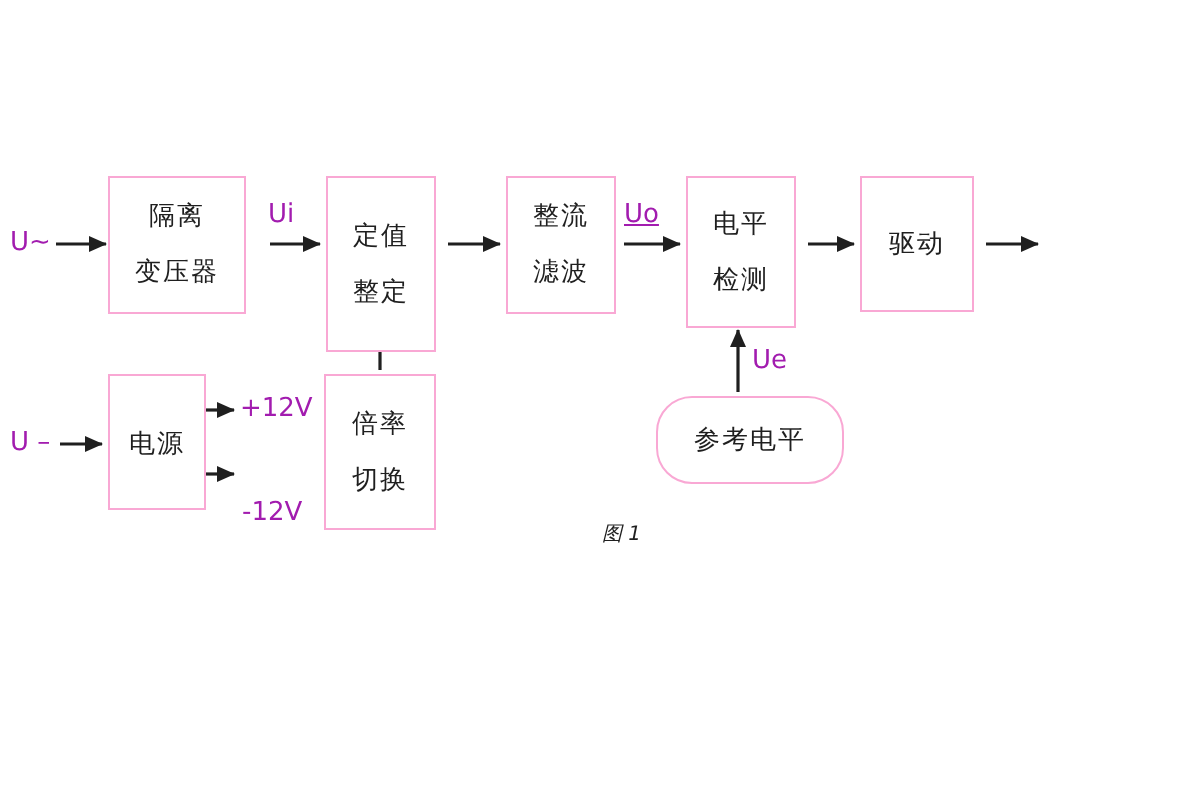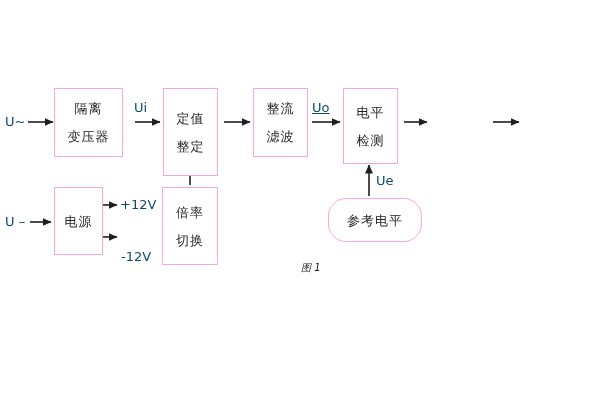--- a/index.html
+++ b/index.html
@@ -10,21 +10,21 @@
   }
   #connectors { position:absolute; left:0; top:0; width:600px; height:400px; pointer-events:none; }
   .box {
     position:absolute; box-sizing:border-box;
     border:1px solid #f9a8d4; background:#ffffff;
     display:flex; flex-direction:column; align-items:center; justify-content:center;
     gap:15px; font-size:13px; color:#1f1f1f;
   }
   .box .line { line-height:1; letter-spacing:1px; white-space:nowrap; }
   .box .line:empty { display:none; }
-  .lbl { position:absolute; font-size:13px; line-height:1; white-space:nowrap; color:#0c4a6e; }
+  .lbl { position:absolute; font-size:13px; line-height:1; white-space:nowrap; color:#a21caf; }
   .caption { position:absolute; font-size:10px; line-height:1; color:#1f1f1f;font-style:italic; }
 
   
   #b-isolation { left:54px;  top:88px;  width:69px; height:69px; }
   #b-setting   { left:163px; top:88px;  width:55px; height:88px; }
   #b-rectify   { left:253px; top:88px;  width:55px; height:69px; }
   #b-level     { left:343px; top:88px;  width:55px; height:76px; }
   #b-drive     { left:430px; top:88px;  width:57px; height:68px; }
   #b-relay     { left:522px; top:88px;  width:66px; height:69px; }
   #b-power     { left:54px;  top:187px; width:49px; height:68px;font-family:Liberation Serif, serif; }
@@ -80,20 +80,24 @@
   <div class="box" id="b-rectify">
     <span class="line">整流</span>
     <span class="line">滤波</span>
   </div>
 
   <div class="box" id="b-level">
     <span class="line">电平</span>
     <span class="line">检测</span>
   </div>
 
+  <div class="box" id="b-drive">
+    <span class="line">驱动</span>
+
+  </div>
 
 
   <div class="box" id="b-power">
     <span class="line">电源</span>
 
   </div>
 
   <div class="box" id="b-ratio">
     <span class="line">倍率</span>
     <span class="line">切换</span>

